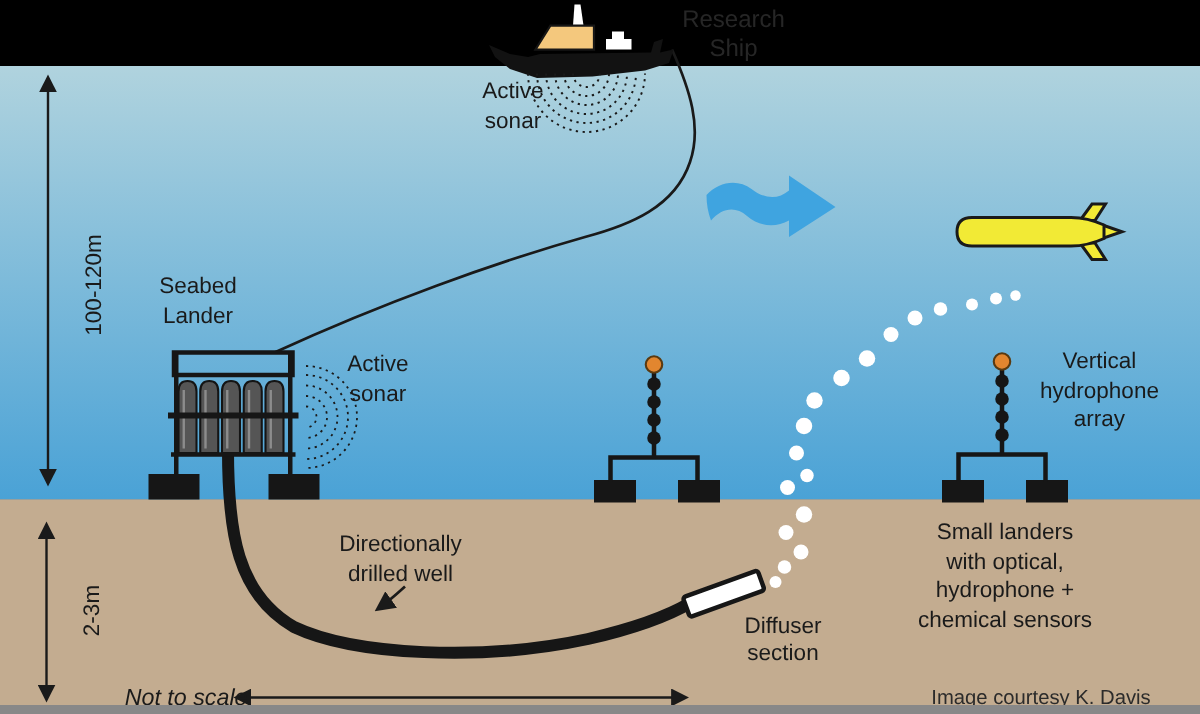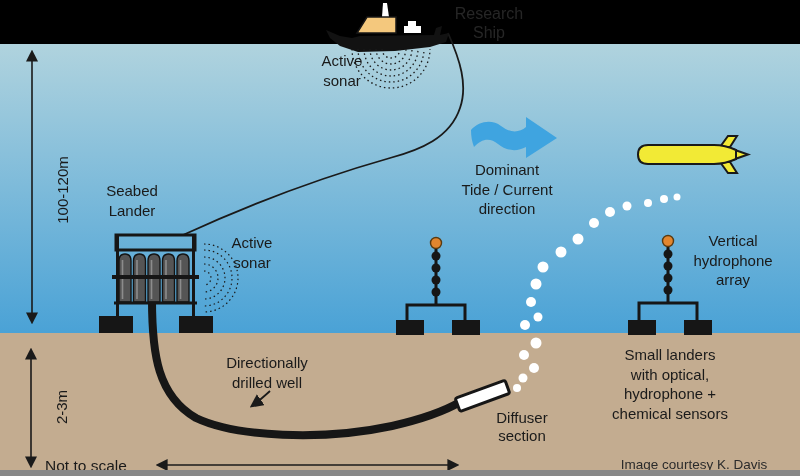--- a/index.html
+++ b/index.html
@@ -8,21 +8,21 @@
     font-family:"Liberation Sans","DejaVu Sans",sans-serif;
     -webkit-font-smoothing:antialiased;
   }
   #stage svg{position:absolute;left:0;top:0;}
   .lbl{
     position:absolute;color:#1a1a1a;font-size:15px;line-height:1.3;
     text-align:center;white-space:pre-line;pointer-events:none;
   }
   .lbl-ship{color:#262626;font-size:16px;line-height:1.18;}
   .lbl-rot{transform:translate(-50%,-50%) rotate(-90deg);white-space:nowrap;}
-  .lbl-left{text-align:left;}
+  .lbl-left{text-align:right;font-style:italic;}
   .lbl-right{text-align:center;font-size:13.5px;color:#2b2b2b;}
   .lbl-5m{font-size:16px;}
 </style>
 </head>
 <body>
 
 <div id="stage">
 
 <svg width="800" height="476" viewBox="0 0 800 476">
   <defs>
@@ -160,23 +160,20 @@
 
   <line x1="32" y1="52" x2="32" y2="322" stroke="#1a1a1a" stroke-width="1.6" marker-start="url(#ah)" marker-end="url(#ah)"></line>
   <line x1="31" y1="350" x2="31" y2="466" stroke="#1a1a1a" stroke-width="1.6" marker-start="url(#ah)" marker-end="url(#ah)"></line>
   <line x1="158" y1="465" x2="457" y2="465" stroke="#1a1a1a" stroke-width="1.6" marker-start="url(#ah)" marker-end="url(#ah)"></line>
 </svg>
 
   <div class="lbl lbl-ship" style="left:409px;top:5px;width:160px;">Research
 Ship</div>
   <div class="lbl" style="left:282px;top:51px;width:120px;">Active
 sonar</div>
-  <div class="lbl" style="left:427px;top:160px;width:160px;">Dominant
-Tide / Current
-direction</div>
   <div class="lbl" style="left:62px;top:181px;width:140px;">Seabed
 Lander</div>
   <div class="lbl" style="left:192px;top:233px;width:120px;">Active
 sonar</div>
   <div class="lbl" style="left:653px;top:231px;width:160px;">Vertical
 hydrophone
 array</div>
   <div class="lbl" style="left:187px;top:353px;width:160px;">Directionally
 drilled well</div>
   <div class="lbl" style="left:462px;top:409px;width:120px;line-height:1.2;">Diffuser

